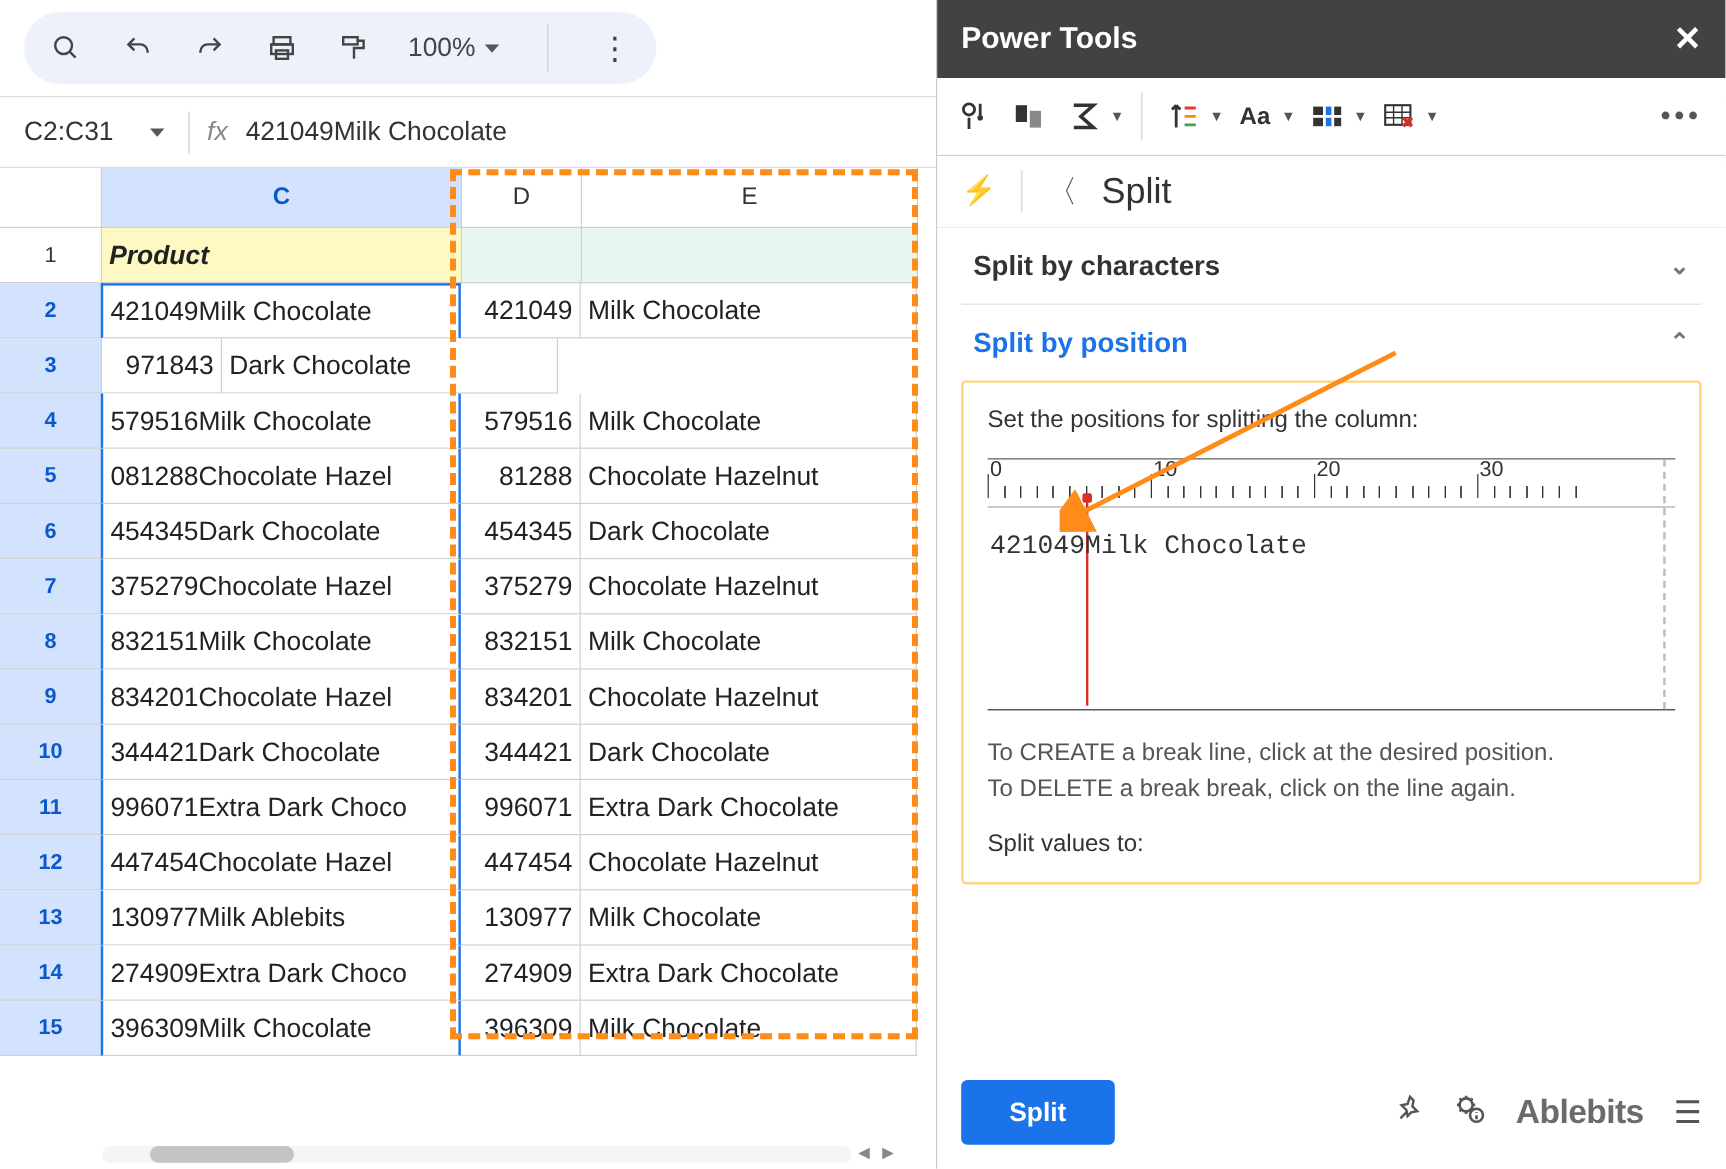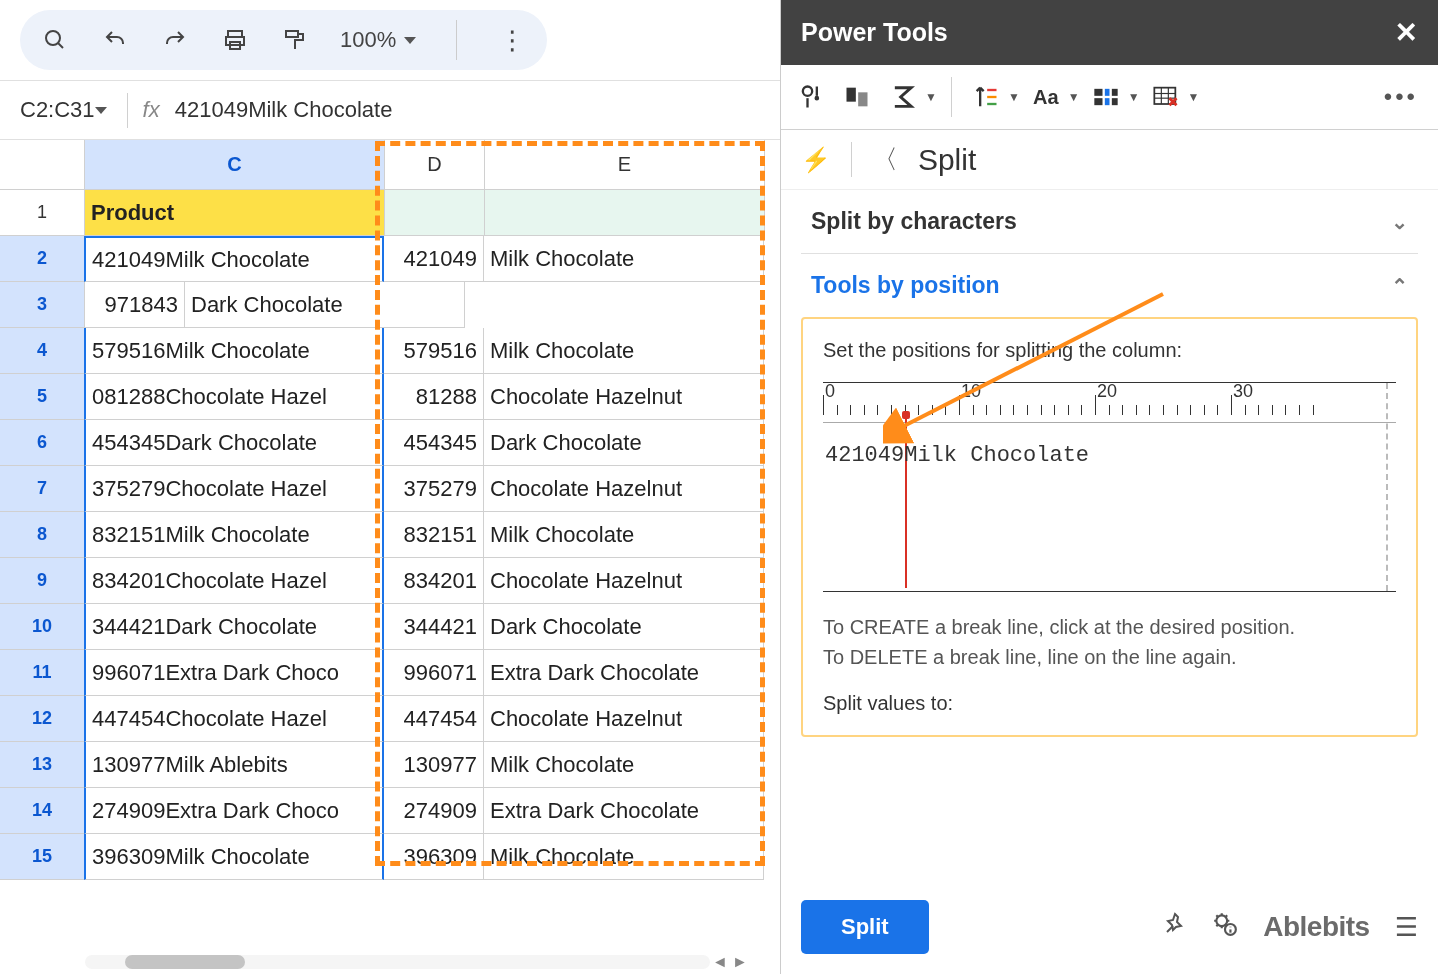--- a/index.html
+++ b/index.html
@@ -8,21 +8,21 @@
   
   .top-toolbar { display: flex; align-items: center; padding: 28px 20px; gap: 10px; height: 80px; }
   .toolbar-pill { background: #edf2fa; border-radius: 40px; display: flex; align-items: center; padding: 0 20px; height: 60px; gap: 30px; position: relative; }
   .tb-icon { color: #444; font-size: 24px; display: flex; align-items: center; justify-content: center; width: 30px; cursor: pointer; }
   .zoom { display: flex; align-items: center; gap: 8px; color: #444; font-size: 22px; }
   .sep { width: 1px; height: 40px; background: #ccc; margin: 0 10px; }
   .pill-tail { background: #edf2fa; border-radius: 40px; height: 60px; width: 70px; display: flex; align-items: center; justify-content: center; margin-left: auto; margin-right: 10px; color: #444; font-size: 22px; cursor: pointer; }
 
   
   .formula-row { display: flex; align-items: center; height: 60px; border-top: 1px solid #e0e0e0; border-bottom: 1px solid #e0e0e0; }
-  .name-box { padding: 0 20px; font-size: 22px; color: #333; display: flex; align-items: center; }
+  .name-box { padding: 0 20px; font-size: 22px; color: #333; display: flex; align-items: center; gap: 30px; }
   .nb-sep { width: 1px; height: 35px; background: #d0d0d0; }
   .fx { font-style: italic; color: #888; font-size: 22px; padding: 0 15px; }
   .formula-text { font-size: 22px; color: #333; }
 
   
   .grid { position: absolute; top: 140px; left: 0; width: 780px; bottom: 0; overflow: hidden; }
   .col-headers { display: flex; height: 50px; }
   .rn-corner { width: 85px; border-right: 1px solid #d0d0d0; border-bottom: 1px solid #d0d0d0; }
   .ch { border-right: 1px solid #d0d0d0; border-bottom: 1px solid #d0d0d0; display: flex; align-items: center; justify-content: center; font-size: 20px; color: #333; }
   .ch.sel { background: #d3e3fd; font-weight: 600; color: #0b57d0; }
@@ -167,21 +167,21 @@
 <div class="grid">
   <div class="col-headers">
     <div class="rn-corner"></div>
     <div class="ch sel col-c">C</div>
     <div class="ch col-d">D</div>
     <div class="ch col-e">E</div>
   </div>
   <div class="rows">
     <div class="row head">
       <div class="rn">1</div>
-      <div class="cell col-c header-text" style="background:#fde047;">Product</div>
+      <div class="cell col-c header-text" style="background:#fef9c3;font-style:italic;">Product</div>
       <div class="cell col-d" style="background:#e7f6ef;"></div>
       <div class="cell col-e" style="background:#e7f6ef;"></div>
     </div>
 
     <div class="row">
         <div class="rn sel">2</div>
         <div class="cell col-c sel-c first">421049Milk Chocolate</div>
         <div class="cell col-d num">421049</div>
         <div class="cell col-e">Milk Chocolate</div>
       </div>
@@ -351,21 +351,21 @@
   <div class="sb-body">
     <div class="accordion">
       <div class="acc-head">
         <span>Split by characters</span>
         <span class="chev">⌄</span>
       </div>
     </div>
 
     <div class="accordion" style="border-bottom:none;">
       <div class="acc-head active">
-        <span>Tools by position</span>
+        <span>Split by position</span>
         <span class="chev">⌃</span>
       </div>
       <div class="acc-content">
         <svg class="arrow" style="top:-30px; left:80px; width:290px; height:155px;" viewBox="0 0 290 155">
           <defs>
               <marker id="ah" markerWidth="10" markerHeight="10" refX="2" refY="5" orient="auto">
                 <path d="M0 0 L10 5 L0 10 z" fill="#ff8c1a"></path>
               </marker>
             </defs>
           <line x1="280" y1="5" x2="15" y2="140" stroke="#ff8c1a" stroke-width="4" marker-end="url(#ah)"></line>
@@ -450,21 +450,21 @@
               <div class="tick" style="left: 489.6px;"></div>
             </div>
           <div class="ruler-right-fade"></div>
           <div class="break-line" style="left: 82px;"></div>
           <div class="break-handle" style="left: 82px;"></div>
           <div class="preview-text">421049Milk Chocolate</div>
         </div>
 
         <div class="help-text">
           <div>To CREATE a break line, click at the desired position.</div>
-          <div>To DELETE a break line, line on the line again.</div>
+          <div>To DELETE a break break, click on the line again.</div>
         </div>
 
         <div class="split-to">
           <span class="st-label">Split values to:</span>
         </div>
       </div>
     </div>
   </div>
 
   <div class="sb-footer">

